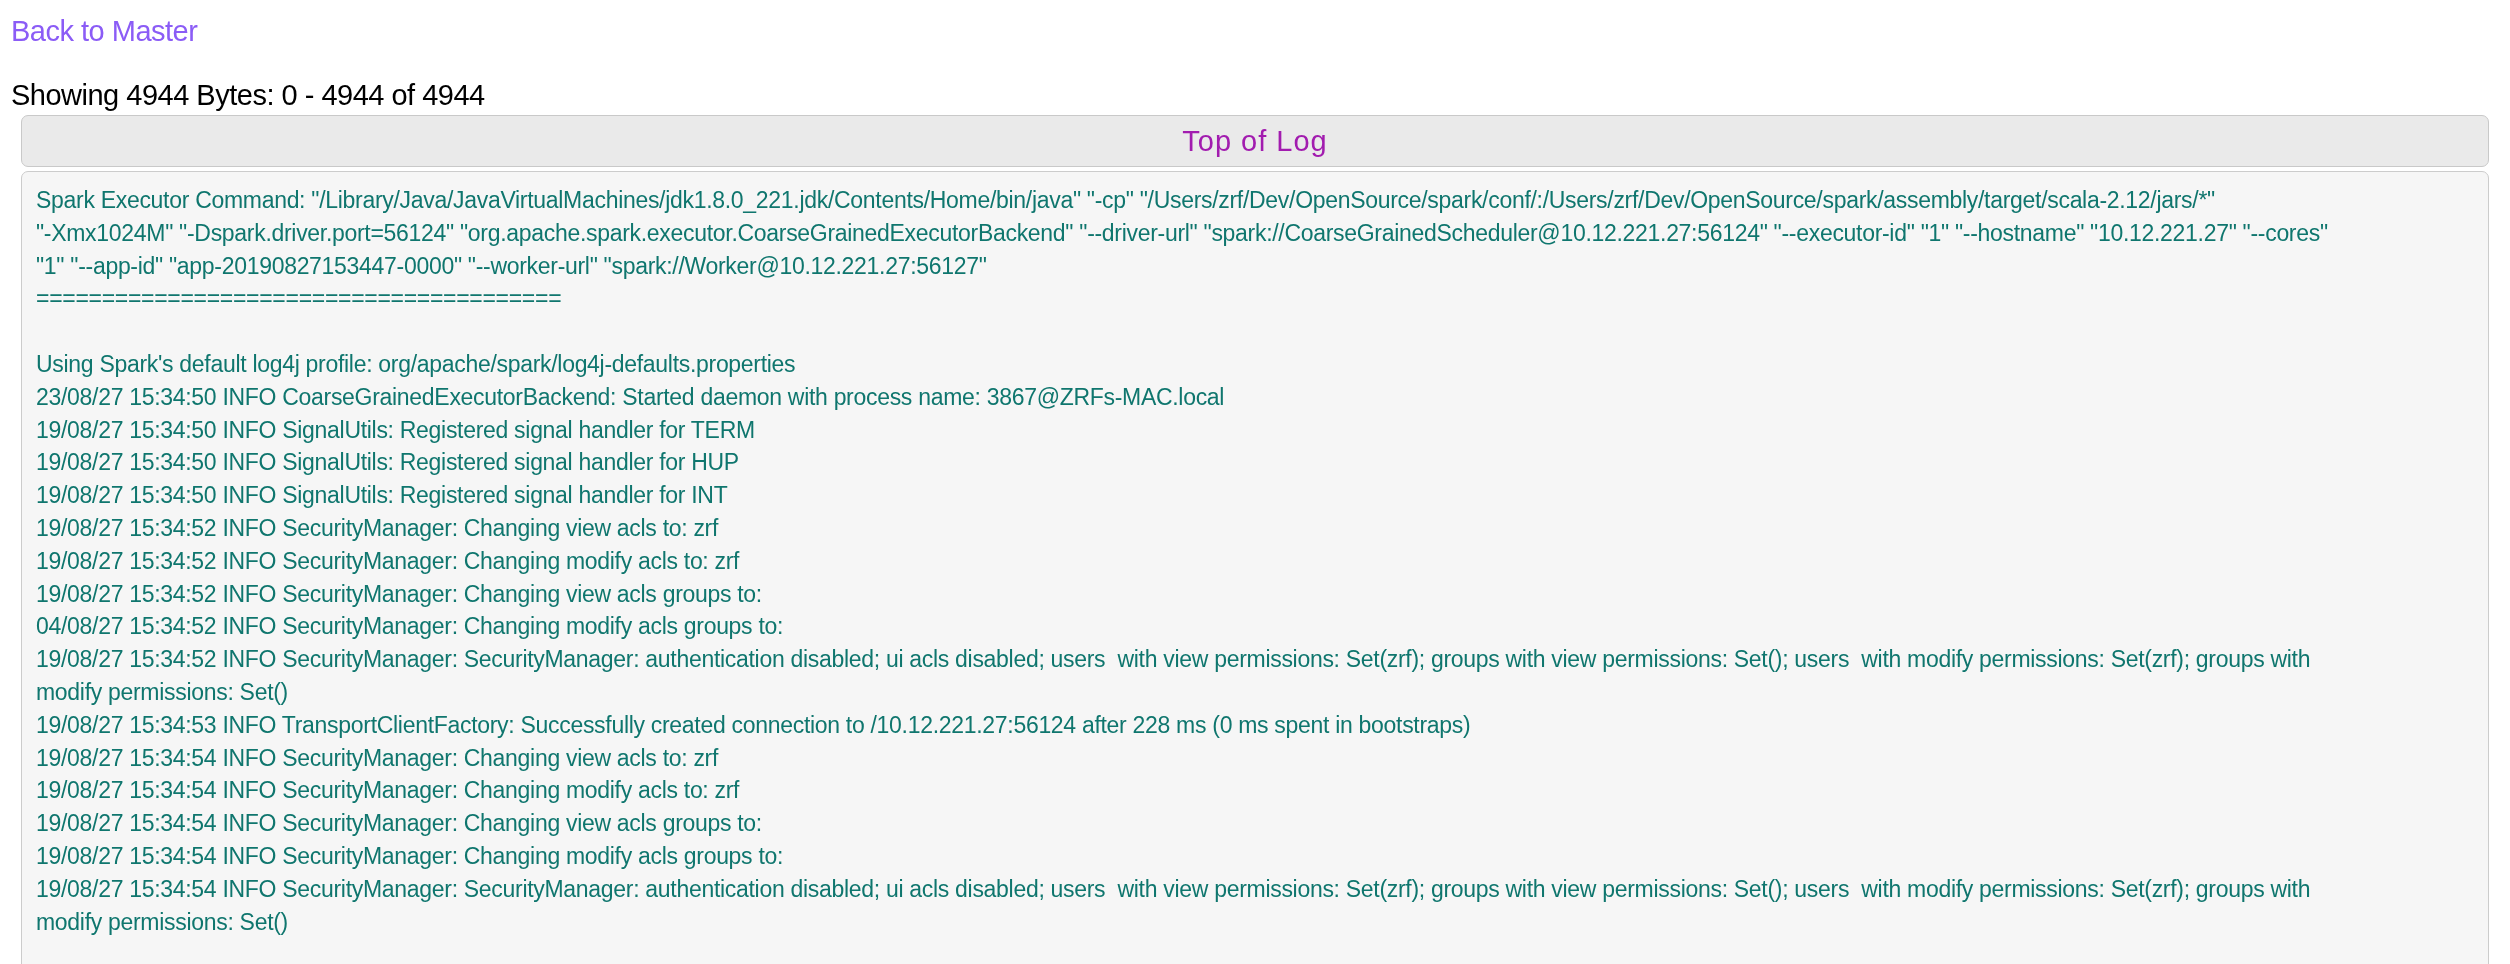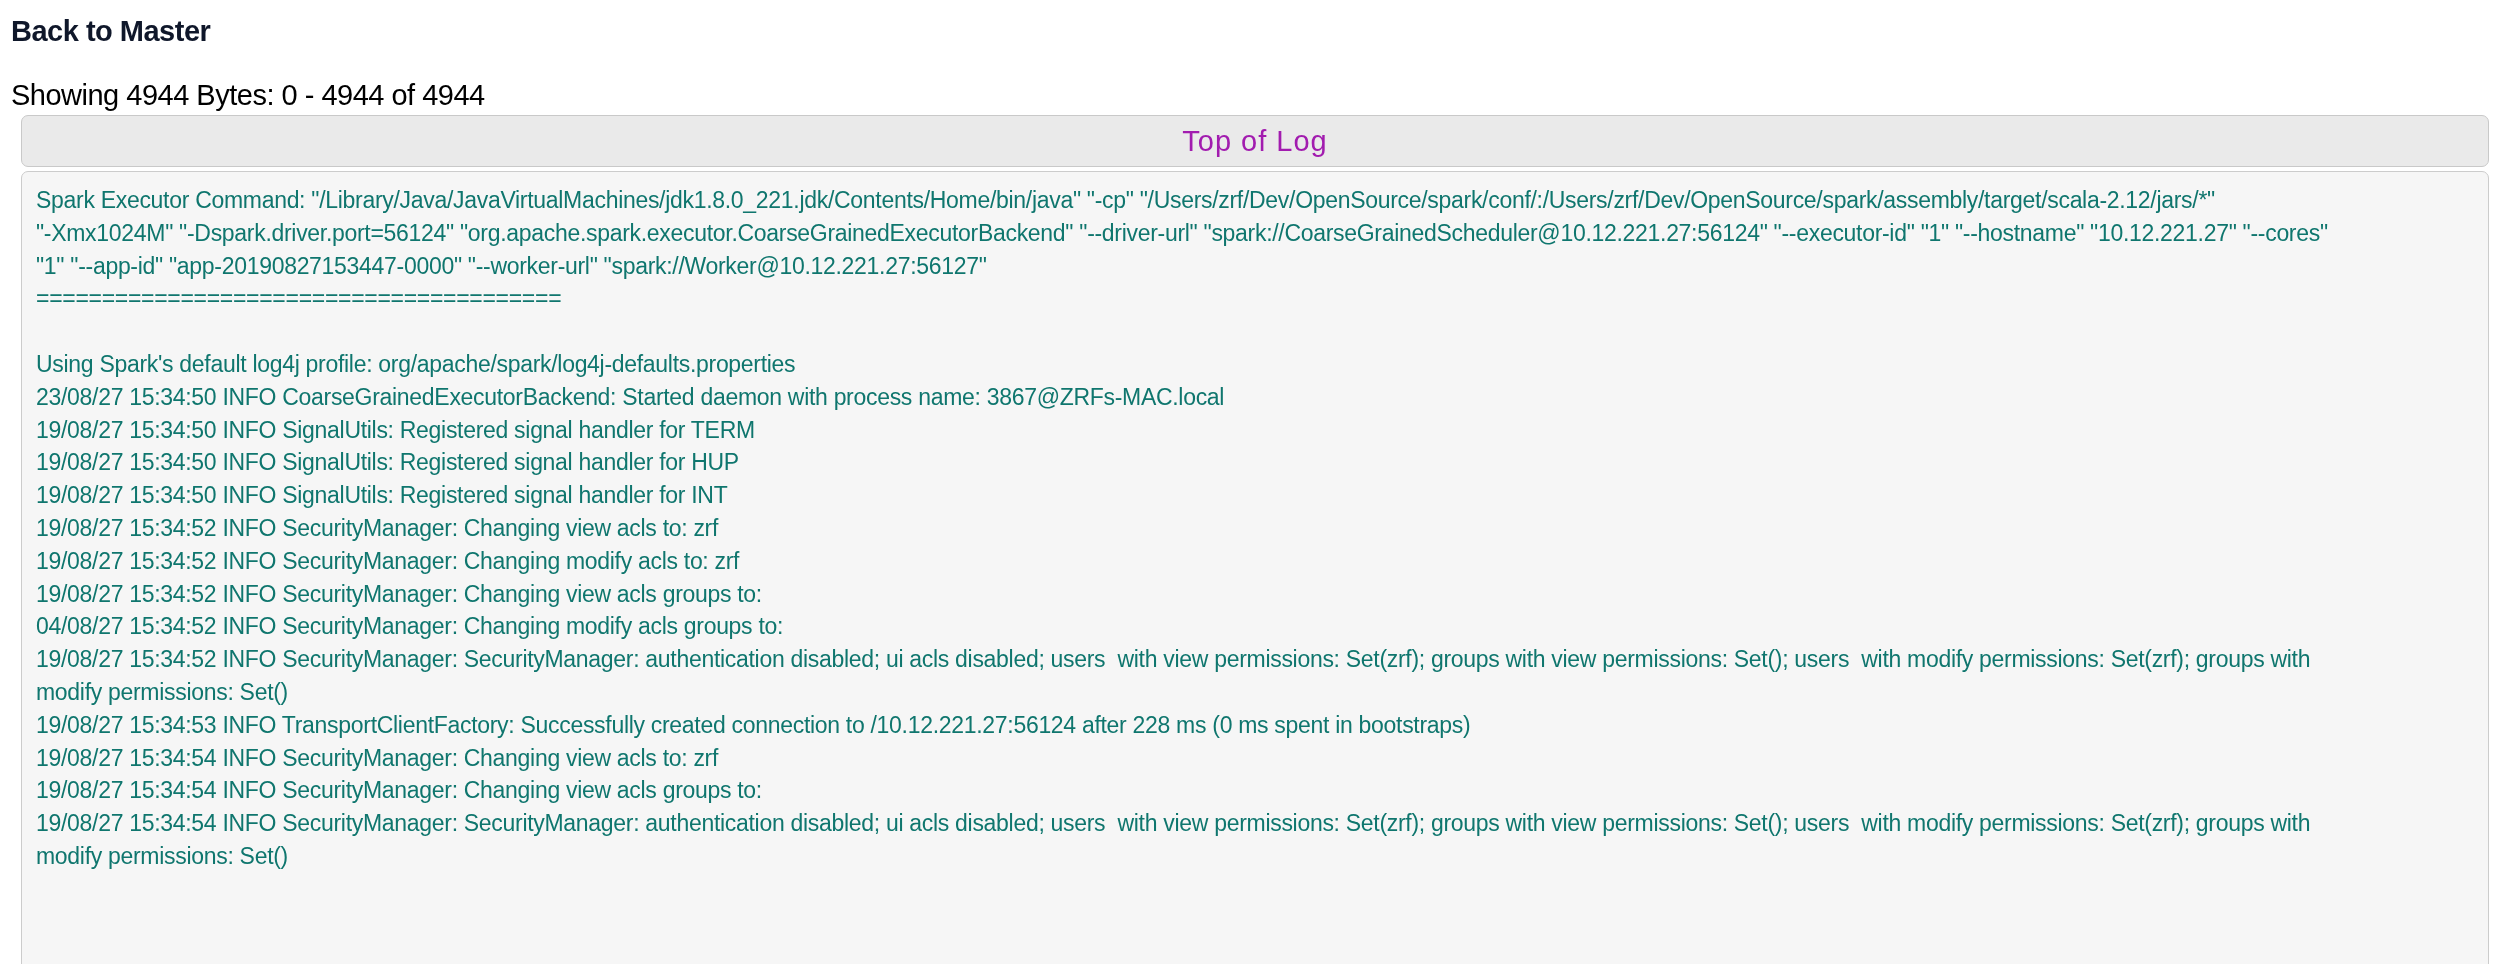--- a/index.html
+++ b/index.html
@@ -10,23 +10,23 @@
     overflow: hidden;
     background: #ffffff;
     font-family: "Liberation Sans", sans-serif;
     color: #333333;
   }
   body { box-sizing: border-box; padding-top: 14px; }
 
   .back-link-row { margin: 0 0 0 11px; line-height: 34px; }
   .back-link {
     font-size: 29px;
-    font-weight: bold;
+    font-weight: normal;
     letter-spacing: -0.5px;
-    color: #0f172a;
+    color: #8b5cf6;
     text-decoration: none;
     cursor: pointer;
   }
 
   .byte-info {
     margin: 25px 0 0 11px;
     font-size: 29px;
     line-height: 34px;
     letter-spacing: -0.5px;
     color: #000000;
@@ -90,16 +90,18 @@
     <div class="logline">19/08/27 15:34:50 INFO SignalUtils: Registered signal handler for HUP</div>
     <div class="logline">19/08/27 15:34:50 INFO SignalUtils: Registered signal handler for INT</div>
     <div class="logline">19/08/27 15:34:52 INFO SecurityManager: Changing view acls to: zrf</div>
     <div class="logline">19/08/27 15:34:52 INFO SecurityManager: Changing modify acls to: zrf</div>
     <div class="logline">19/08/27 15:34:52 INFO SecurityManager: Changing view acls groups to:</div>
     <div class="logline">04/08/27 15:34:52 INFO SecurityManager: Changing modify acls groups to:</div>
     <div class="logline">19/08/27 15:34:52 INFO SecurityManager: SecurityManager: authentication disabled; ui acls disabled; users  with view permissions: Set(zrf); groups with view permissions: Set(); users  with modify permissions: Set(zrf); groups with</div>
     <div class="logline">modify permissions: Set()</div>
     <div class="logline">19/08/27 15:34:53 INFO TransportClientFactory: Successfully created connection to /10.12.221.27:56124 after 228 ms (0 ms spent in bootstraps)</div>
     <div class="logline">19/08/27 15:34:54 INFO SecurityManager: Changing view acls to: zrf</div>
+    <div class="logline">19/08/27 15:34:54 INFO SecurityManager: Changing modify acls to: zrf</div>
     <div class="logline">19/08/27 15:34:54 INFO SecurityManager: Changing view acls groups to:</div>
+    <div class="logline">19/08/27 15:34:54 INFO SecurityManager: Changing modify acls groups to:</div>
     <div class="logline">19/08/27 15:34:54 INFO SecurityManager: SecurityManager: authentication disabled; ui acls disabled; users  with view permissions: Set(zrf); groups with view permissions: Set(); users  with modify permissions: Set(zrf); groups with</div>
     <div class="logline">modify permissions: Set()</div>
   </div>
 
 </body></html>

